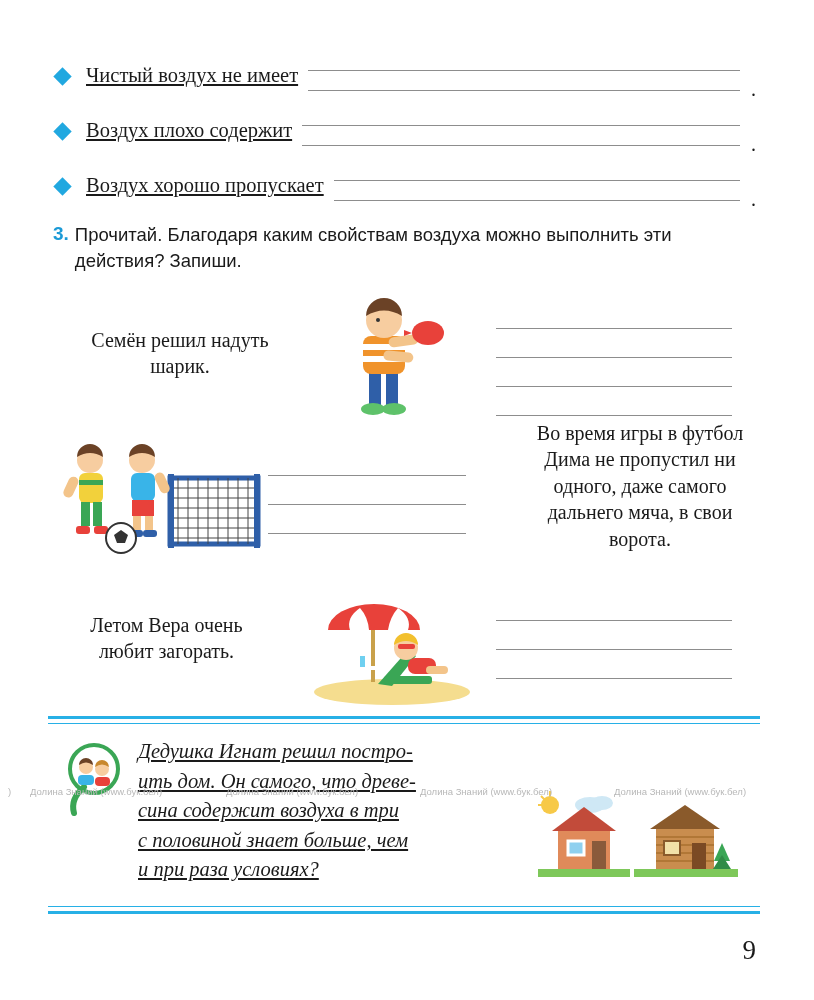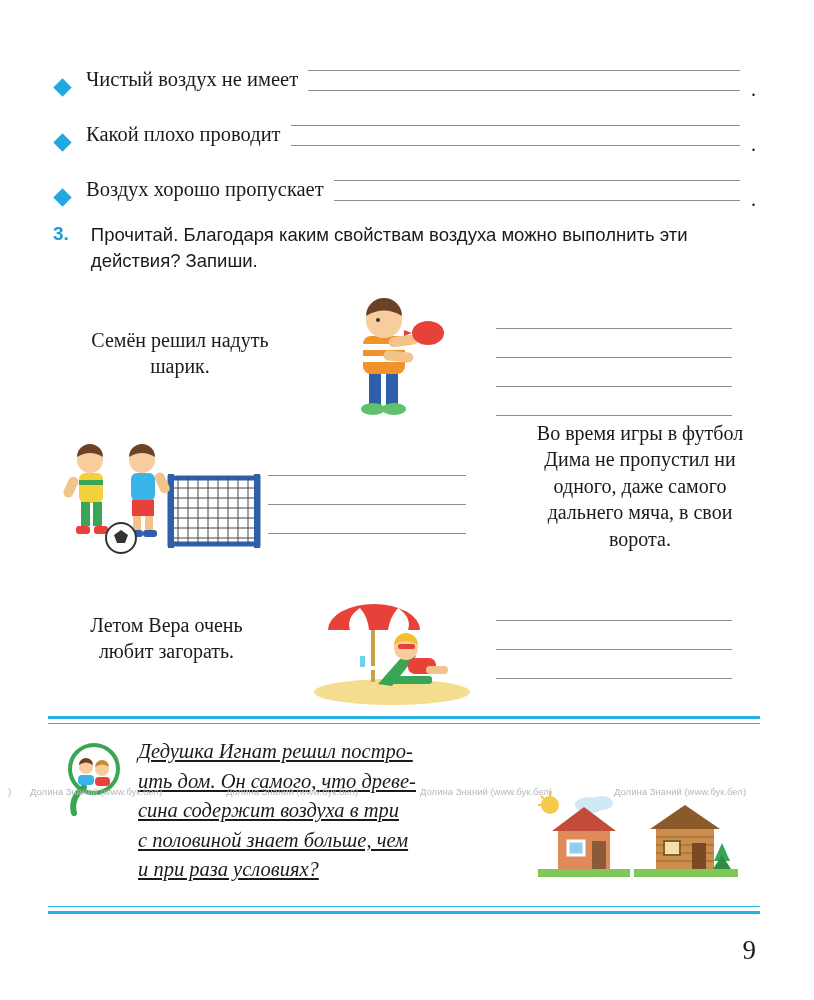--- a/index.html
+++ b/index.html
@@ -23,23 +23,24 @@
 
   
   .bullet-list {
     position: absolute;
     left: 56px;
     top: 60px;
     width: 700px;
   }
   .bullet-row {
     display: flex;
-    align-items: flex-end;
+    align-items: flex-start;
     margin-bottom: 21px;
     position: relative;
+    text-decoration: underline;
   }
   .diamond {
     width: 13px;
     height: 13px;
     background: #21a8e0;
     transform: rotate(45deg);
     margin-top: 10px;
     flex: 0 0 auto;
   }
   .bullet-text {
@@ -84,21 +85,21 @@
     font-family: "Liberation Sans", sans-serif;
     font-weight: bold;
     font-size: 19px;
     flex: 0 0 auto;
     padding-top: 1px;
   }
   .task-text {
     font-family: "Liberation Sans", sans-serif;
     font-size: 18.5px;
     line-height: 1.42;
-    margin-left: 22px;
+    margin-left: 6px;
   }
 
   
   .caption {
     position: absolute;
     font-size: 20px;
     line-height: 1.32;
     text-align: center;
     margin-left: 20px;
   }
@@ -202,21 +203,21 @@
       <div class="bullet-text">Чистый воздух не имеет</div>
       <div class="bullet-lines">
         <div class="ln a"></div>
         <div class="ln b"></div>
         <div class="dot-end">.</div>
       </div>
     </div>
 
     <div class="bullet-row">
       <div class="diamond"></div>
-      <div class="bullet-text">Какой плохо проводит</div>
+      <div class="bullet-text">Воздух плохо содержит</div>
       <div class="bullet-lines">
         <div class="ln a"></div>
         <div class="ln b"></div>
         <div class="dot-end">.</div>
       </div>
     </div>
 
     <div class="bullet-row">
       <div class="diamond"></div>
       <div class="bullet-text">Воздух хорошо пропускает</div>

